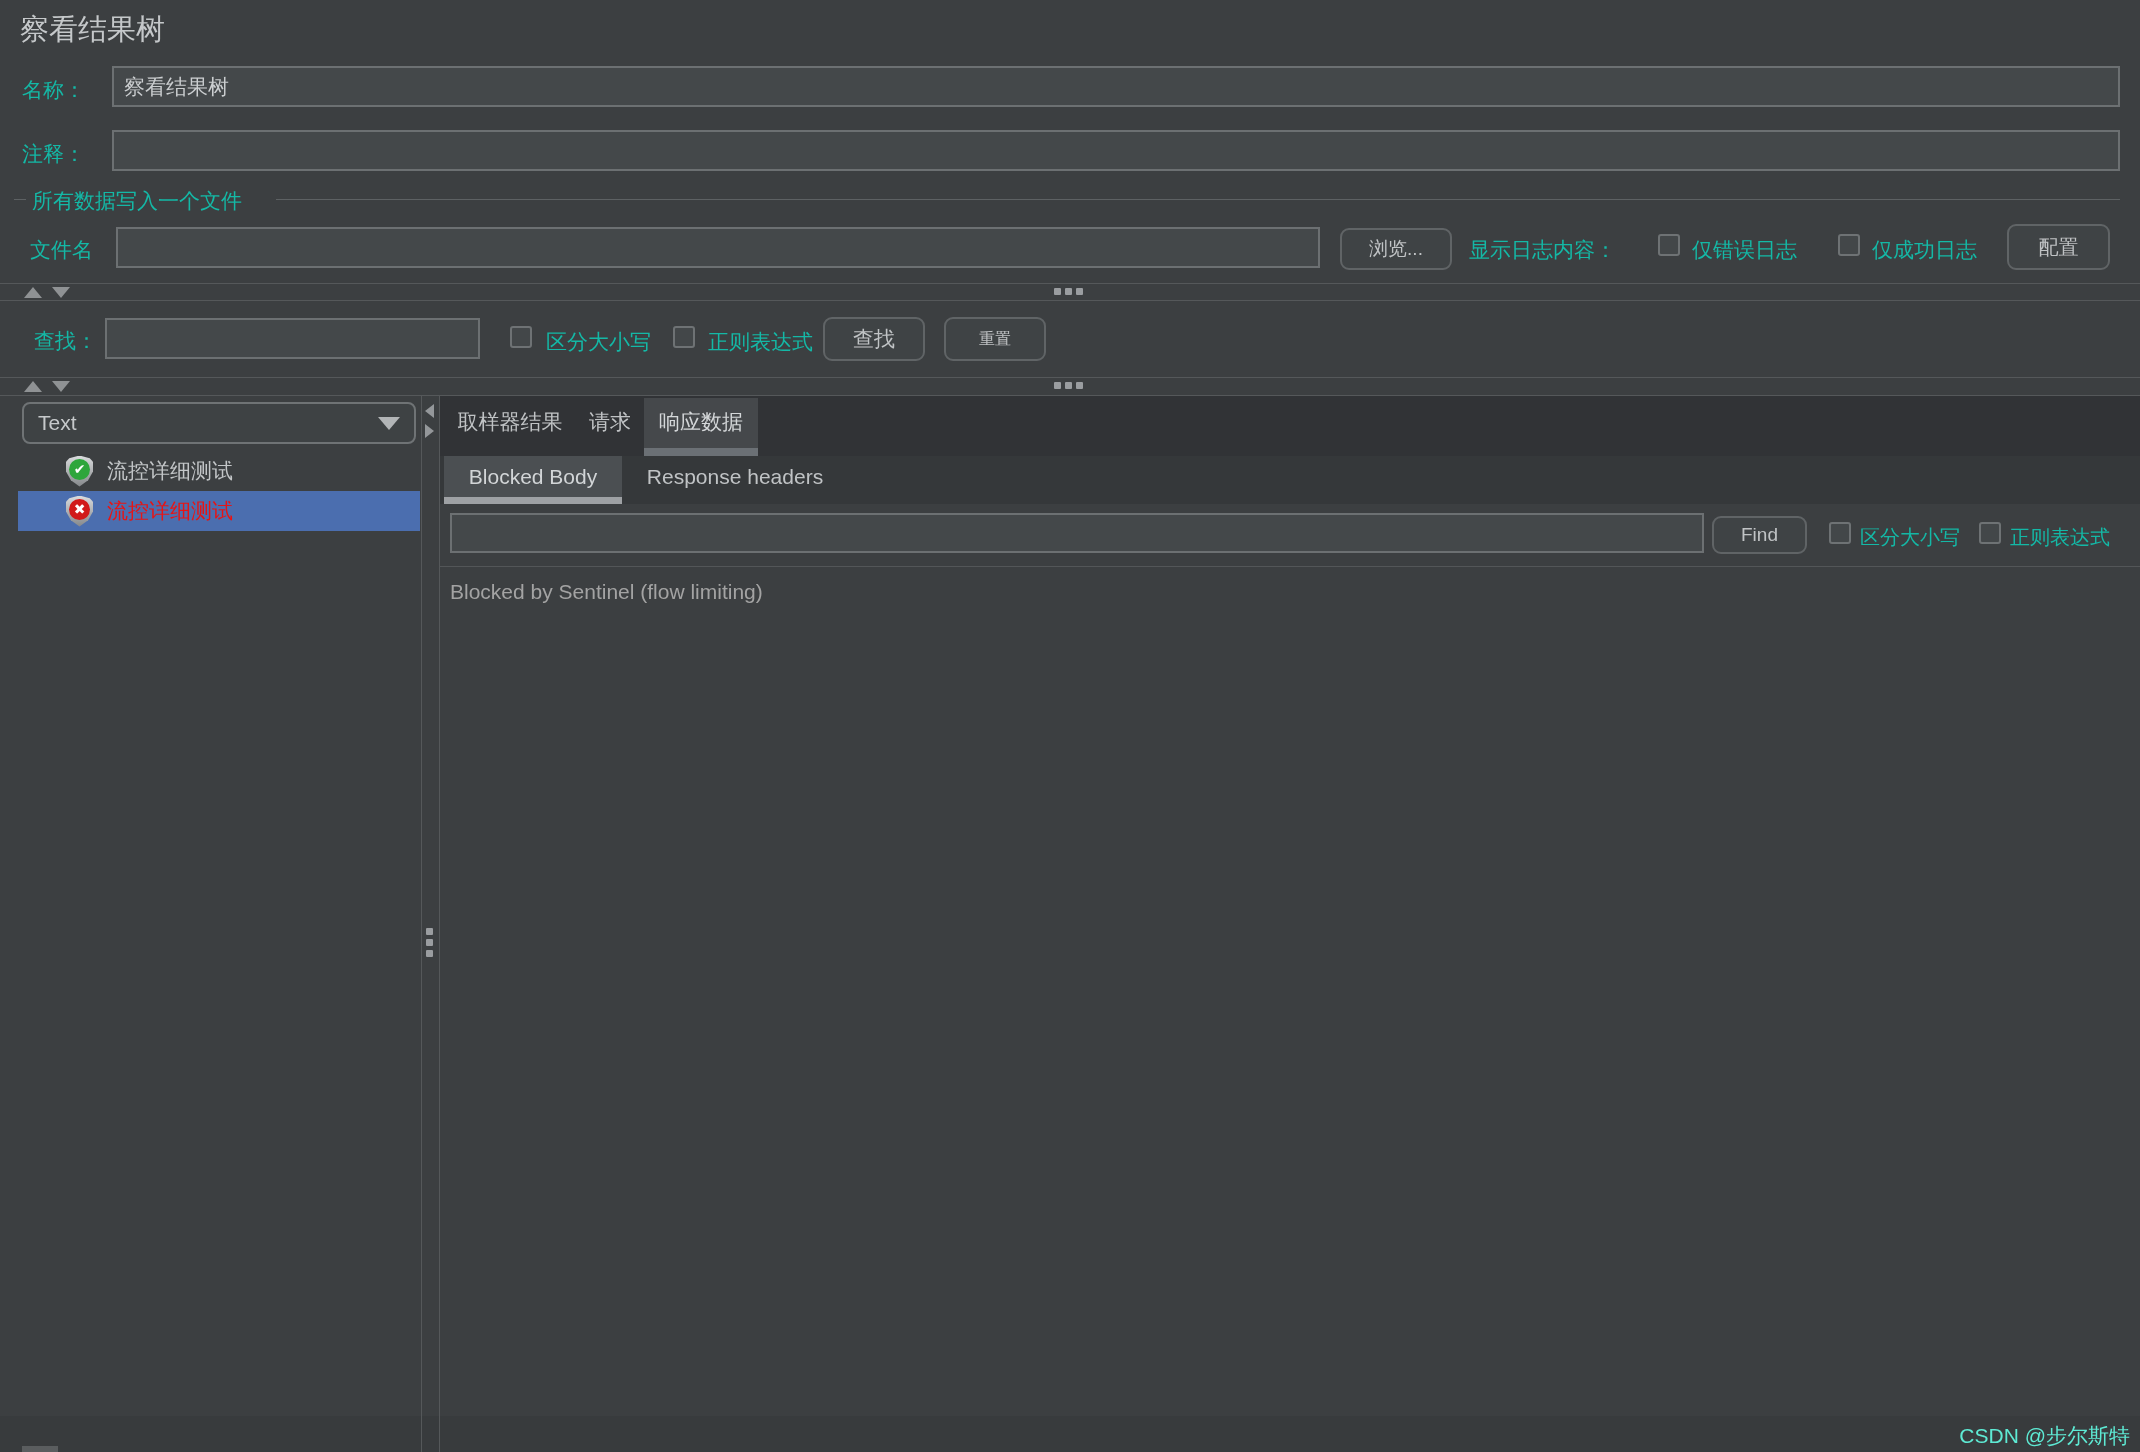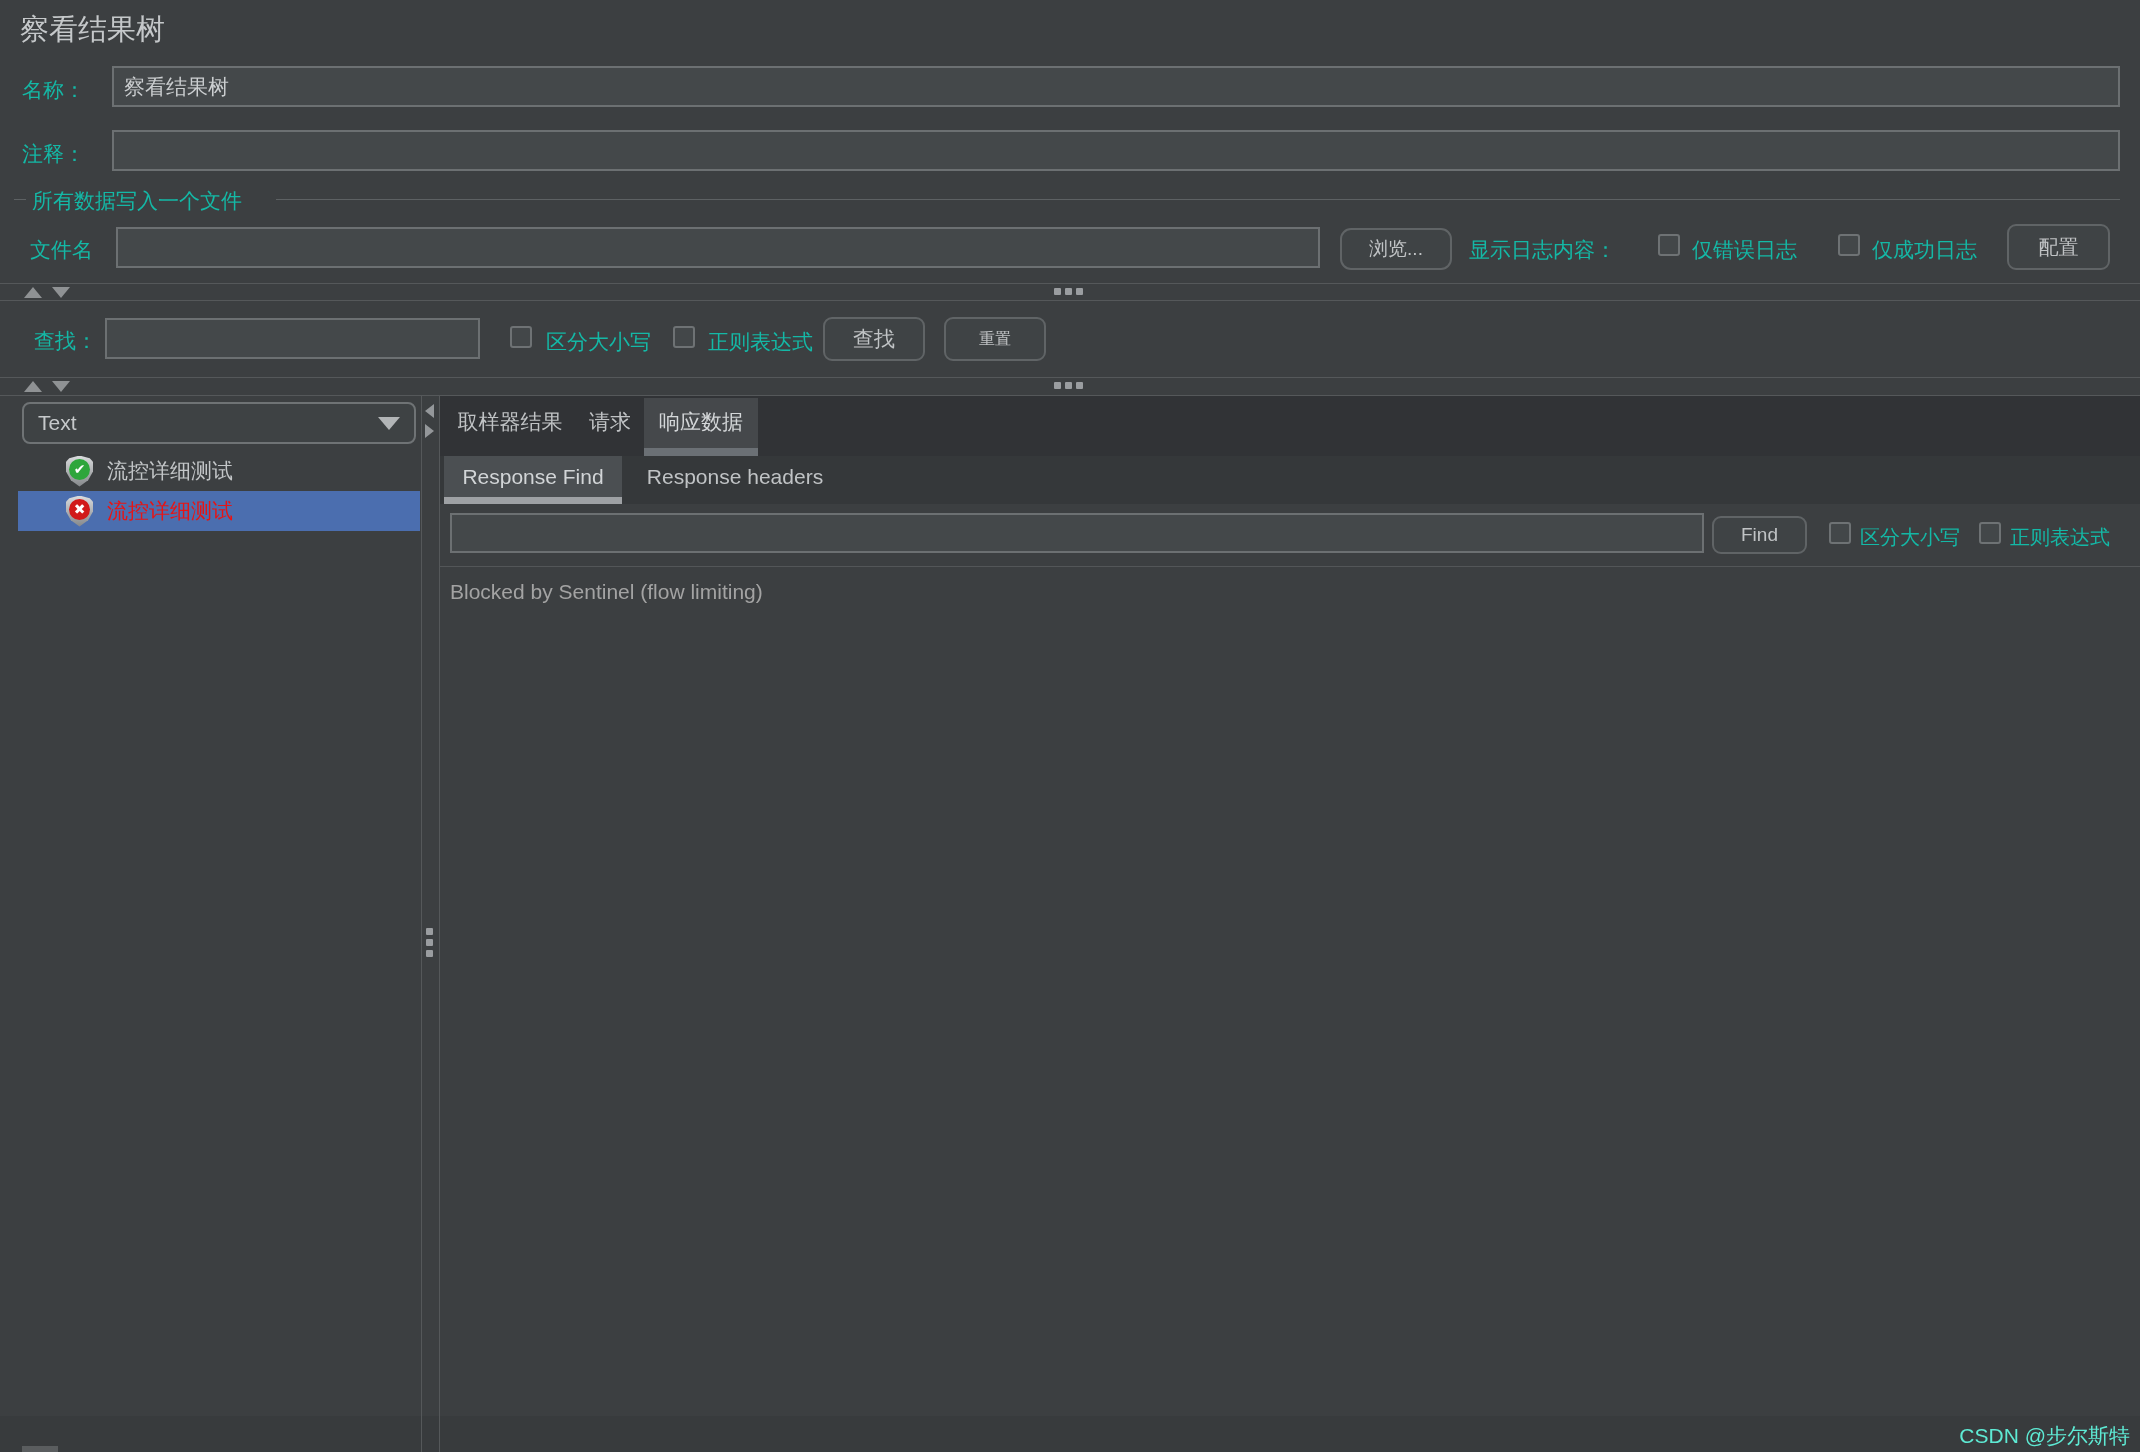--- a/index.html
+++ b/index.html
@@ -75,21 +75,21 @@
 
   <div class="abs label" style="left:22px;top:140px;">注释：</div>
   <input class="txt-input" style="left: 112px; top: 130px; width: 2008px; height: 41px;" value="">
 
   <div class="hline" style="left:14px;top:199px;width:12px;background:#5d6163;"></div>
   <div class="abs label" style="left:32px;top:187px;">所有数据写入一个文件</div>
   <div class="hline" style="left:276px;top:199px;width:1844px;background:#5d6163;"></div>
 
   <div class="abs label" style="left:30px;top:236px;">文件名</div>
   <input class="txt-input" style="left: 116px; top: 227px; width: 1204px; height: 41px;" value="">
-  <button class="btn" style="left:1340px;top:228px;width:112px;height:42px;font-size:19px;border-radius:11px;">浏览...</button>
+  <button class="btn" style="left:1340px;top:228px;width:112px;height:42px;font-size:19px;">浏览...</button>
   <div class="abs label" style="left:1469px;top:236px;">显示日志内容：</div>
   <span class="cb" style="left:1658px;top:234px;"></span>
   <div class="abs label" style="left:1692px;top:236px;">仅错误日志</div>
   <span class="cb" style="left:1838px;top:234px;"></span>
   <div class="abs label" style="left:1872px;top:236px;">仅成功日志</div>
   <button class="btn" style="left:2007px;top:224px;width:103px;height:46px;">配置</button>
 
   <div class="hline" style="left:0;top:283px;width:2140px;"></div>
   <div class="hline" style="left:0;top:300px;width:2140px;"></div>
   <div class="abs tri-up" style="left:24px;top:287px;"></div>
@@ -157,21 +157,21 @@
 
   <div class="tabbar" style="left:440px;top:396px;width:1700px;height:60px;"></div>
   <div class="sel-tab-bg" style="left:644px;top:398px;width:114px;height:50px;"></div>
   <div class="tab" style="left:450px;top:396px;width:120px;height:52px;">取样器结果</div>
   <div class="tab" style="left:583px;top:396px;width:54px;height:52px;">请求</div>
   <div class="tab" style="left:644px;top:396px;width:114px;height:52px;color:#d4d7d9;">响应数据</div>
   <div class="underline-main" style="left:644px;top:448px;width:114px;height:8px;"></div>
 
   <div class="subtabbar" style="left:440px;top:456px;width:1700px;height:48px;"></div>
   <div class="sel-subtab-bg" style="left:444px;top:456px;width:178px;height:41px;"></div>
-  <div class="tab" style="left:444px;top:456px;width:178px;height:41px;color:#d2d5d7;">Response Find</div>
+  <div class="tab" style="left:444px;top:456px;width:178px;height:41px;color:#d2d5d7;">Blocked Body</div>
   <div class="underline-sub" style="left:444px;top:497px;width:178px;height:7px;"></div>
   <div class="tab" style="left:635px;top:456px;width:200px;height:41px;">Response headers</div>
 
   <input class="txt-input" style="left: 450px; top: 513px; width: 1254px; height: 40px;" value="">
   <button class="btn" style="left:1712px;top:516px;width:95px;height:38px;font-size:19px;">Find</button>
   <span class="cb" style="left:1829px;top:522px;"></span>
   <div class="abs label" style="left:1860px;top:524px;font-size:20px;">区分大小写</div>
   <span class="cb" style="left:1979px;top:522px;"></span>
   <div class="abs label" style="left:2010px;top:524px;font-size:20px;">正则表达式</div>
 

